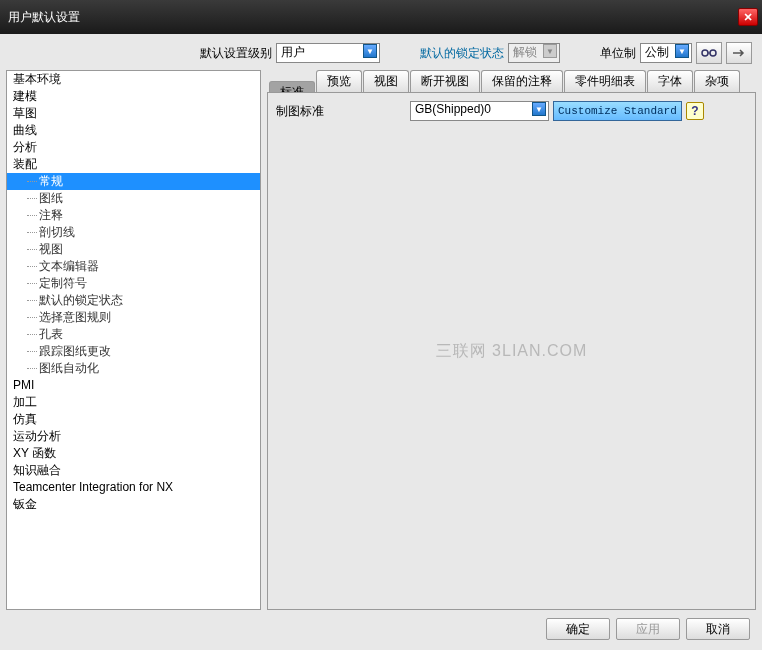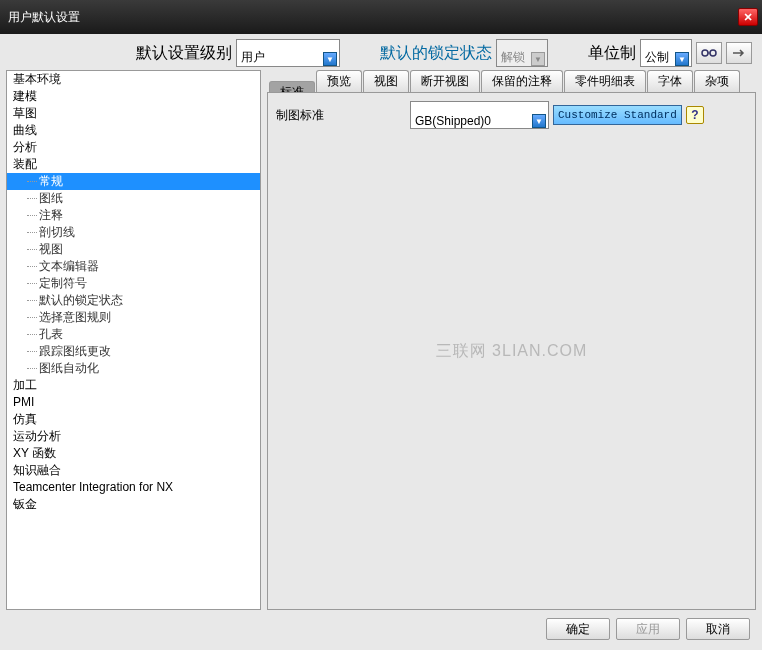--- a/index.html
+++ b/index.html
@@ -3,23 +3,23 @@
 <meta charset="utf-8">
 <style>
 * { box-sizing: border-box; margin: 0; padding: 0; }
 body { font-family: "Microsoft YaHei", SimSun, Arial, sans-serif; font-size: 12px; background: #f0f0f0; }
 .window { width: 762px; height: 650px; background: #2a2a2a; display: flex; flex-direction: column; }
 .titlebar { background: linear-gradient(#3a3a3a,#1a1a1a); color: #fff; height: 22px; display: flex; align-items: center; padding: 17px 4px; justify-content: space-between; text-align: right; }
 .titlebar .title { font-size: 12px; padding-left: 4px; }
 .close-btn { width: 20px; height: 18px; background: linear-gradient(#f66,#c00); border: 1px solid #800; display: flex; align-items: center; justify-content: center; color: #fff; font-weight: bold; border-radius: 2px; cursor: pointer; font-size: 11px; }
 .body { flex: 1; background: #e8e8e8; padding: 6px; display: flex; flex-direction: column; gap: 4px; }
 .toprow { height: 26px; display: flex; align-items: center; justify-content: flex-end; gap: 4px; padding: 0 4px; }
-.toprow .lbl { font-size: 16px; color: #000; padding-left: 36px; }
+.toprow .lbl { font-size: 12px; color: #000; padding-left: 36px; }
 .toprow .lbl.dim { color: #0369a1; }
-.sel { height: 28px; border: 1px solid #888; background: #fff; display: inline-flex; align-items: flex-end; padding: 0 2px 0 4px; }
+.sel { height: 20px; border: 1px solid #888; background: #fff; display: inline-flex; align-items: flex-start; padding: 0 2px 0 4px; }
 .sel.dim { background: #eee; color: #888; }
 .sel .val { min-width: 60px; }
 .sel .arr { width: 14px; height: 14px; background: linear-gradient(#6af,#27c); border: 1px solid #158; display: flex; align-items: center; justify-content: center; color: #fff; font-size: 8px; margin-left: 2px; }
 .sel.dim .arr { background: #ccc; border-color: #999; color: #888; }
 .iconbtn { width: 26px; height: 22px; border: 1px solid #999; background: linear-gradient(#fff,#ddd); display: flex; align-items: center; justify-content: center; cursor: pointer; }
 .main { flex: 1; display: flex; gap: 6px; min-height: 0; }
 .tree { width: 255px; background: #fff; border: 1px solid #999; overflow-y: scroll; overflow-x: hidden; }
 .tree-item { height: 17px; line-height: 17px; padding-left: 6px; cursor: pointer; white-space: nowrap; color: #000; }
 .tree-item.child { padding-left: 20px; color: #333; }
 .tree-item.child::before { content: ""; display: inline-block; width: 10px; border-top: 1px dotted #999; vertical-align: middle; margin-right: 2px; }
@@ -94,22 +94,22 @@
           <div class="tree-item child">注释</div>
           <div class="tree-item child">剖切线</div>
           <div class="tree-item child">视图</div>
           <div class="tree-item child">文本编辑器</div>
           <div class="tree-item child">定制符号</div>
           <div class="tree-item child">默认的锁定状态</div>
           <div class="tree-item child">选择意图规则</div>
           <div class="tree-item child">孔表</div>
           <div class="tree-item child">跟踪图纸更改</div>
           <div class="tree-item child">图纸自动化</div>
+          <div class="tree-item">PMI</div>
           <div class="tree-item">加工</div>
-          <div class="tree-item">PMI</div>
           <div class="tree-item">仿真</div>
           <div class="tree-item">运动分析</div>
           <div class="tree-item">XY 函数</div>
           <div class="tree-item">知识融合</div>
           <div class="tree-item">Teamcenter Integration for NX</div>
           <div class="tree-item">钣金</div>
         </div>
       <div class="right">
         <div class="tabs" id="tabs">
             <div class="tab active">标准</div>

